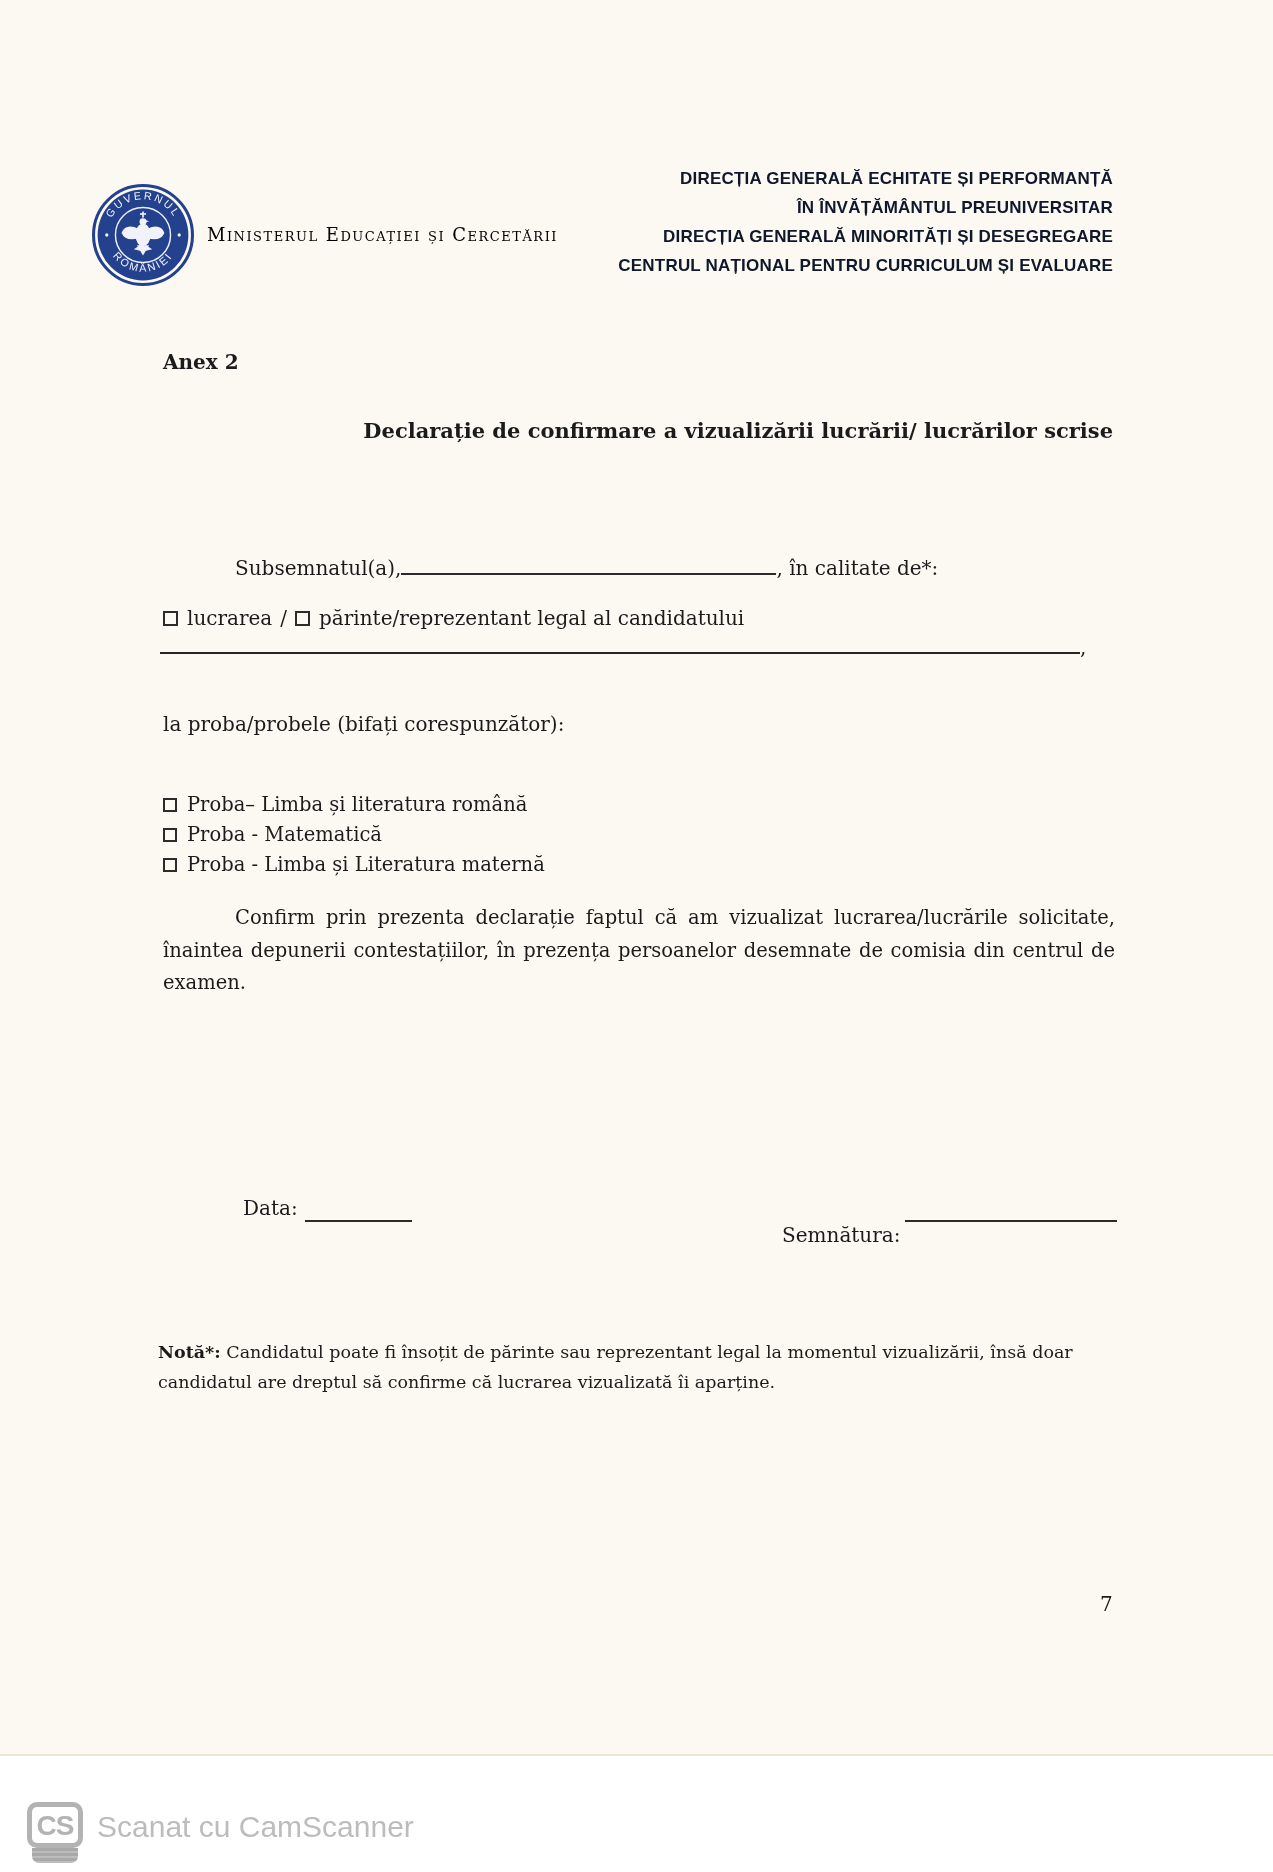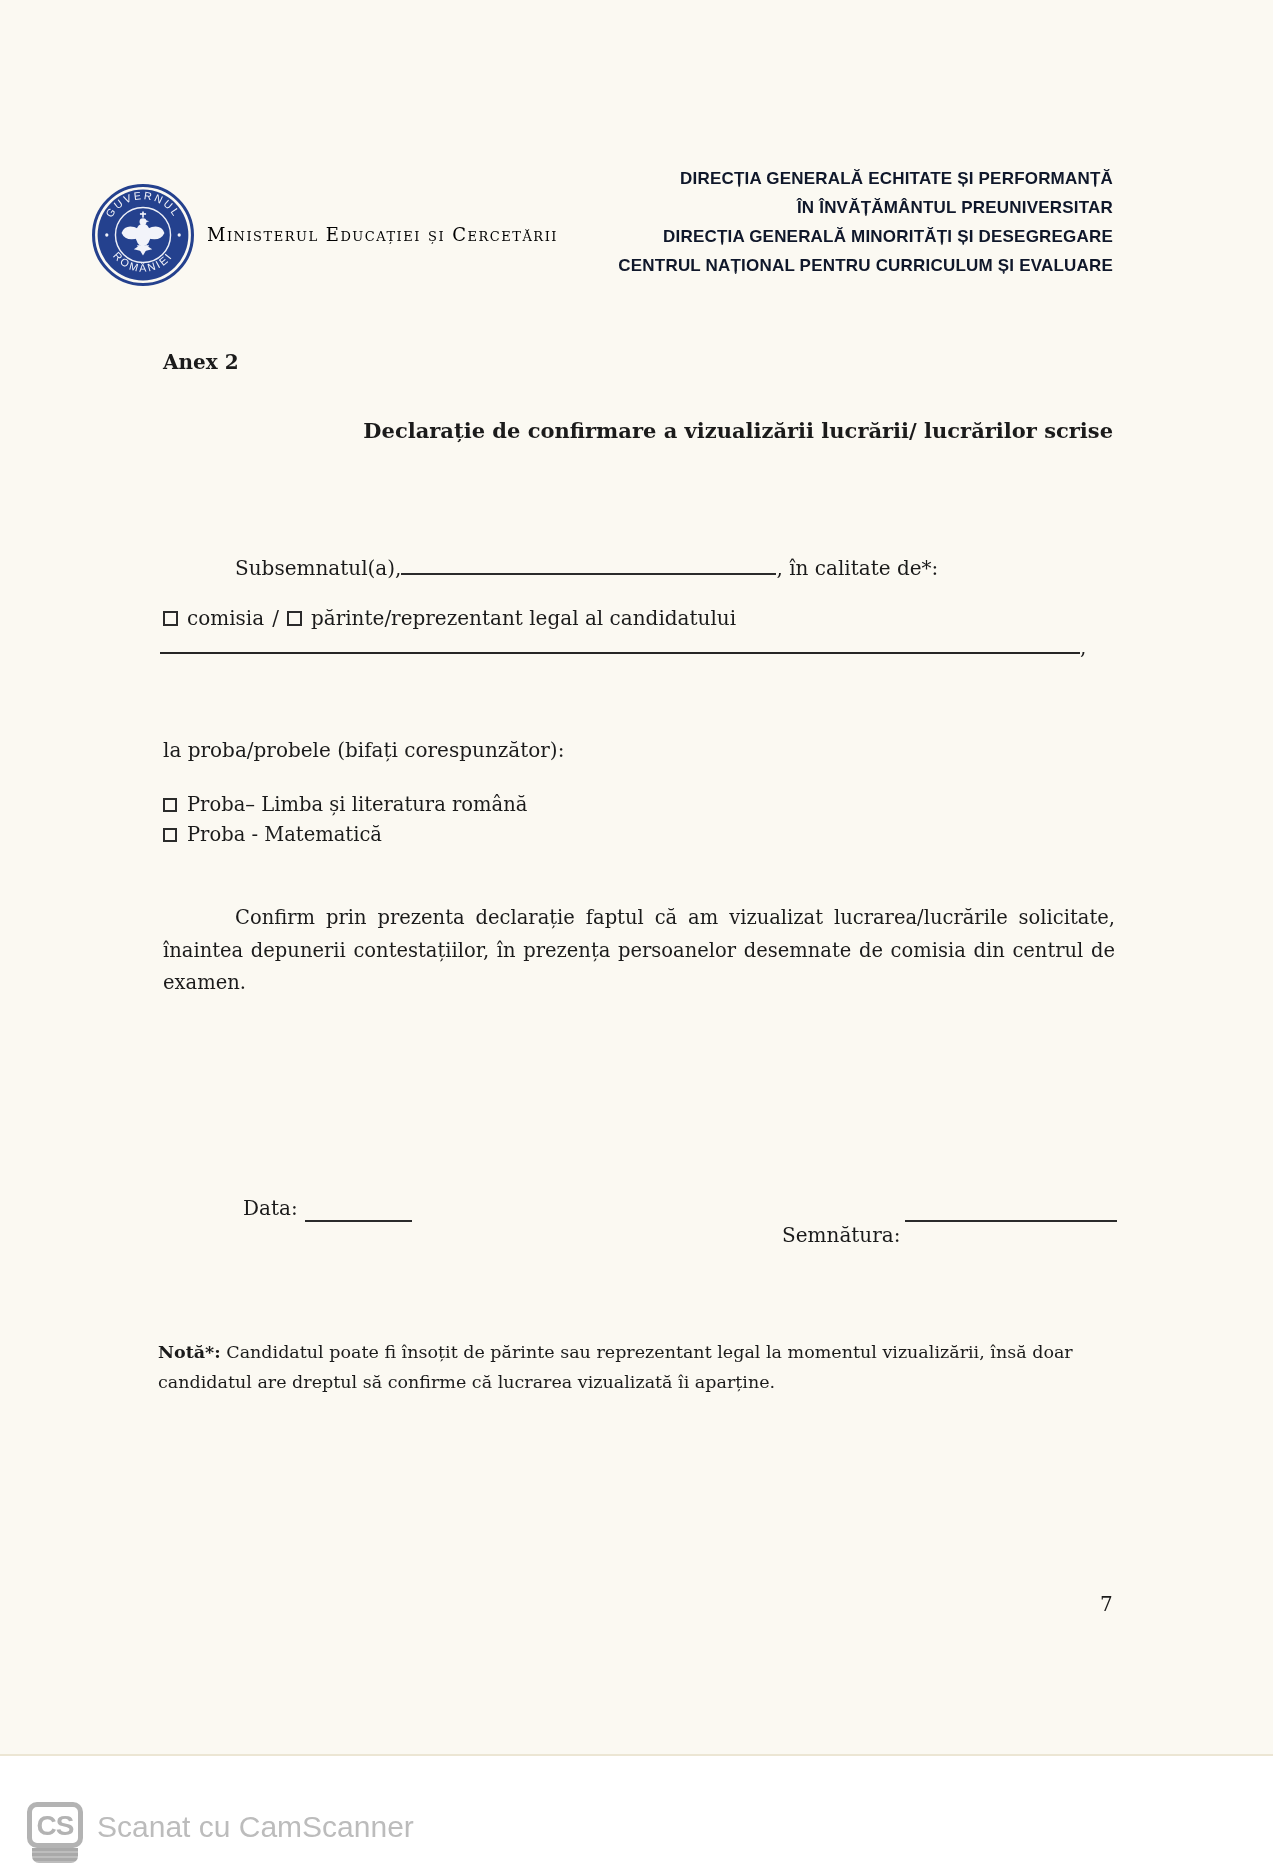--- a/index.html
+++ b/index.html
@@ -23,21 +23,21 @@
   .roles { position:absolute; left:163px; top:606px; font-size:20px; white-space:nowrap; }
   .cb { display:inline-block; width:15px; height:15px; border:2px solid #2b2b2b; background:transparent; margin:0 9px -1px 0; }
   .roles .sep { margin:0 8px; }
 
   .longline { position:absolute; left:160px; top:630px; width:938px; font-size:20px; }
   .longline .fill { display:inline-block; width:920px; border-bottom:2px solid #262626; height:24px; }
 
   .statement { position:absolute; left:163px; top:674px; width:958px; font-size:20px; line-height:33px; }
   .statement .small { font-size:17.5px; }
 
-  .checklist-intro { position:absolute; left:163px; top:738px; font-size:20px; }
+  .checklist-intro { position:absolute; left:163px; top:712px; font-size:20px; }
 
   .probes { position:absolute; left:163px; top:790px; list-style:none; font-size:19.5px; line-height:30px; }
   .probes .cb { width:14px; height:14px; margin-right:10px; }
 
   .confirmation { position:absolute; left:163px; top:902px; width:952px; font-size:19.5px; line-height:32.5px; text-indent:72px; text-align:justify; }
 
   .sig-row { position:absolute; left:0; top:1196px; width:1273px; font-size:20px; }
   .date-label { position:absolute; left:243px; }
   .blank.date { position:absolute; left:305px; width:107px; height:26px; }
   .sign-label { position:absolute; left:782px;margin-top:27px; }
@@ -98,30 +98,31 @@
     <div>DIRECȚIA GENERALĂ MINORITĂȚI ȘI DESEGREGARE</div>
     <div>CENTRUL NAȚIONAL PENTRU CURRICULUM ȘI EVALUARE</div>
   </div>
 
   <div class="annex">Anex 2</div>
 
   <div class="doc-title">Declarație de confirmare a vizualizării lucrării/ lucrărilor scrise</div>
 
   <div class="line1"><span>Subsemnatul(a),</span><span class="blank name"></span><span>, în calitate de*:</span></div>
 
-  <div class="roles"><span class="cb"></span><span>comisia</span><span class="sep">/</span><span class="cb"></span><span>părinte/reprezentant legal al candidatului</span></div>
+  <div class="roles"><span class="cb"></span><span>lucrarea</span><span class="sep">/</span><span class="cb"></span><span>părinte/reprezentant legal al candidatului</span></div>
 
   <div class="longline"><span class="fill"></span><span>,</span></div>
 
 
   <div class="checklist-intro">la proba/probele (bifați corespunzător):</div>
 
   <ul class="probes">
     <li><span class="cb"></span><span>Proba– Limba și literatura română</span></li>
     <li><span class="cb"></span><span>Proba - Matematică</span></li>
+    <li><span class="cb"></span><span>Proba - Limba și Literatura maternă</span></li>
   </ul>
 
   <p class="confirmation">Confirm prin prezenta declarație faptul că am vizualizat lucrarea/lucrările solicitate, înaintea depunerii contestațiilor, în prezența persoanelor desemnate de comisia din centrul de examen.</p>
 
   <div class="sig-row">
     <span class="date-label">Data:</span>
     <span class="blank date"></span>
     <span class="sign-label">Semnătura:</span>
     <span class="blank sign"></span>
   </div>

